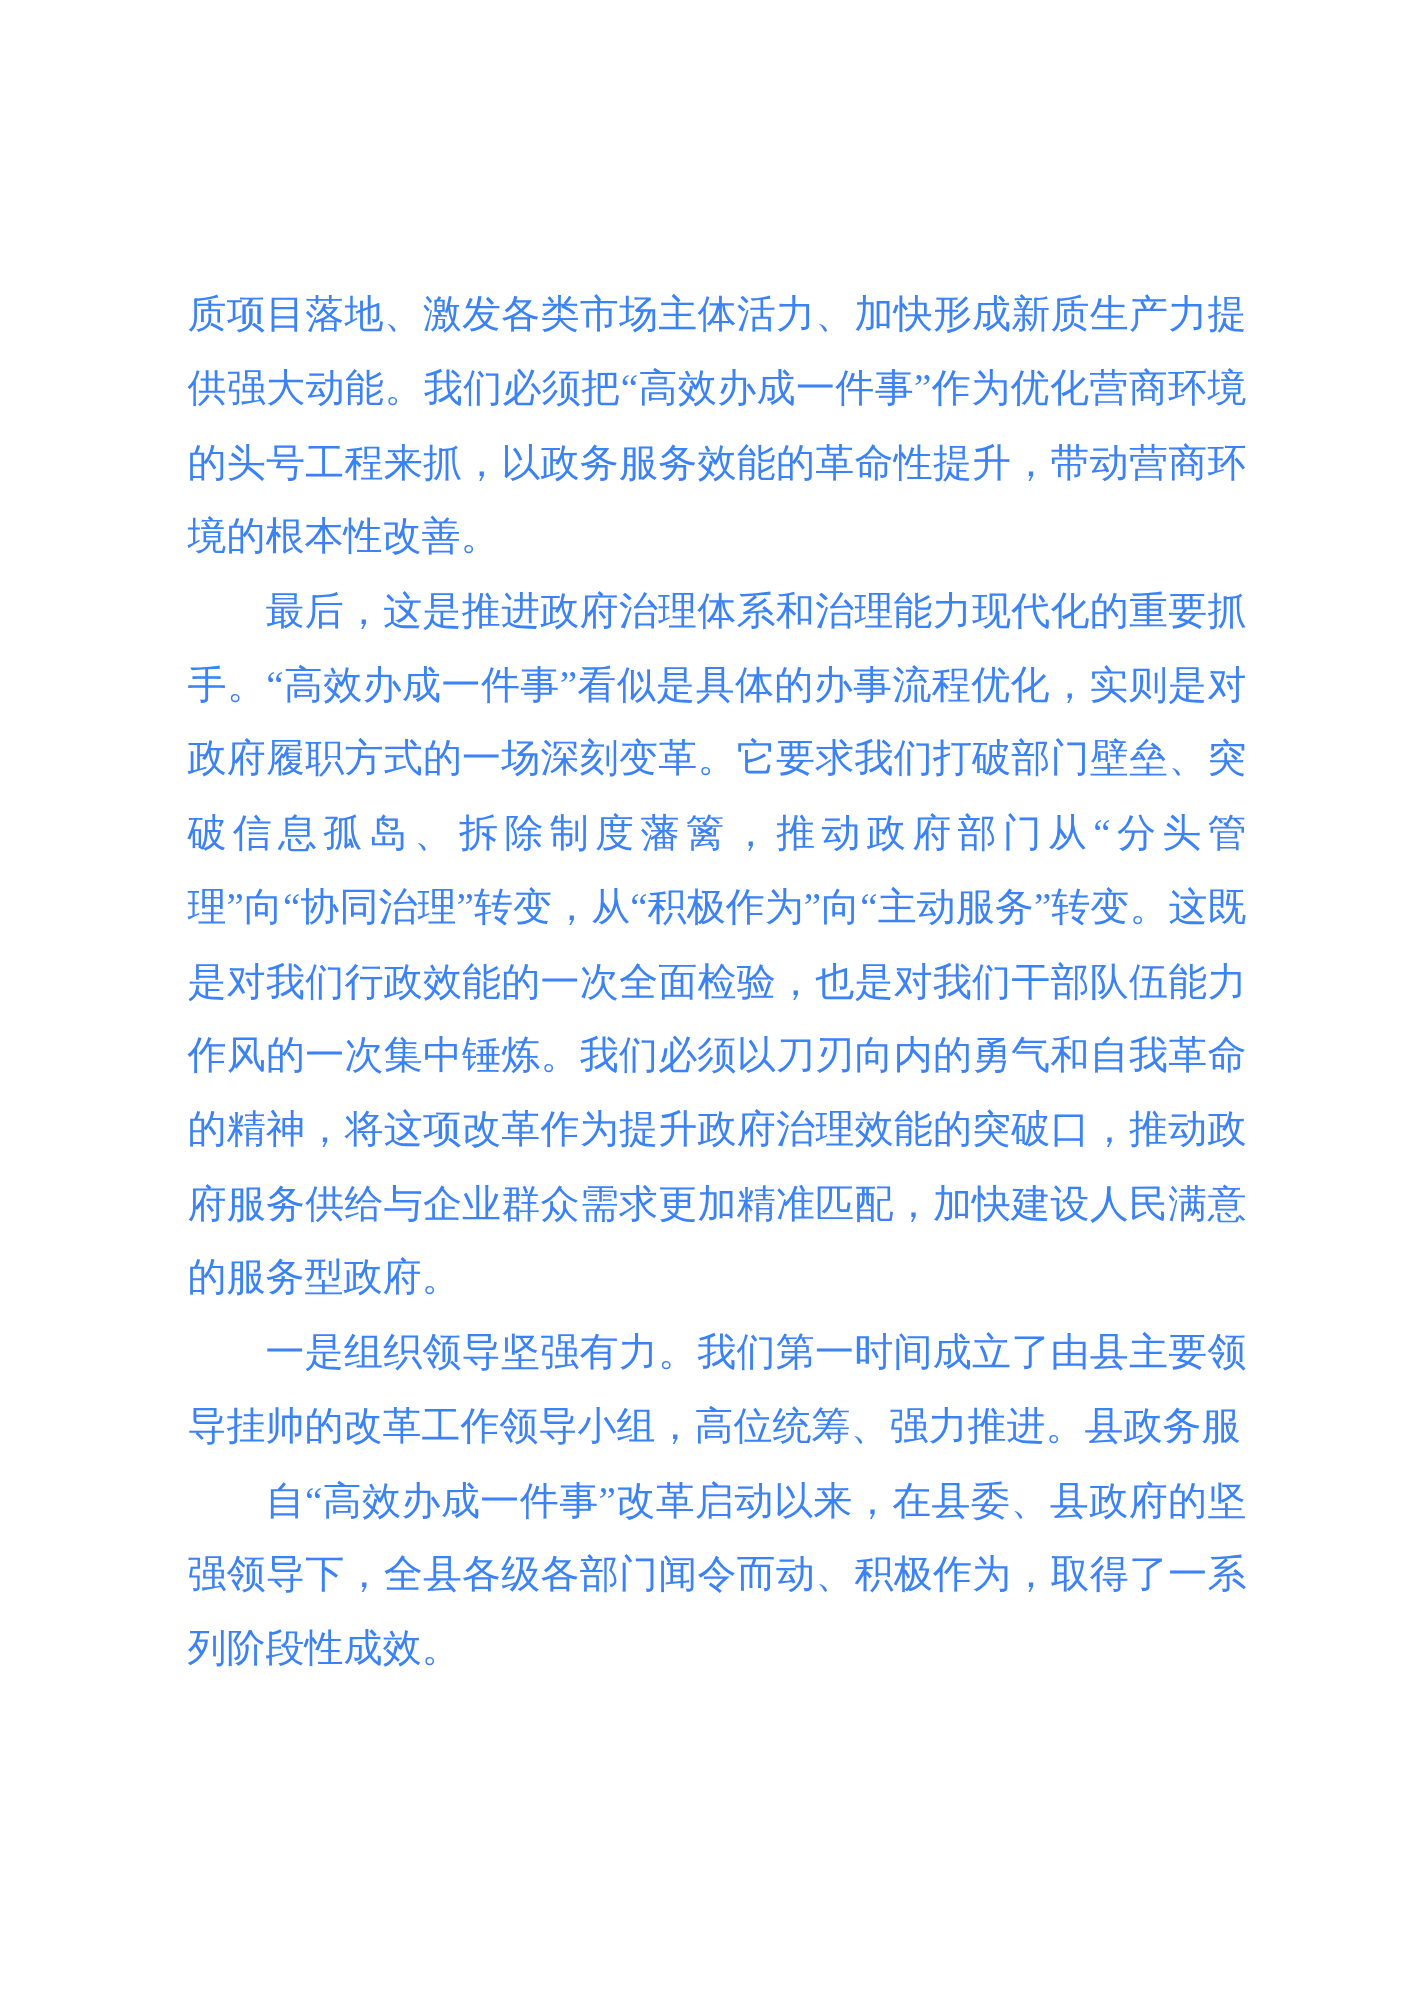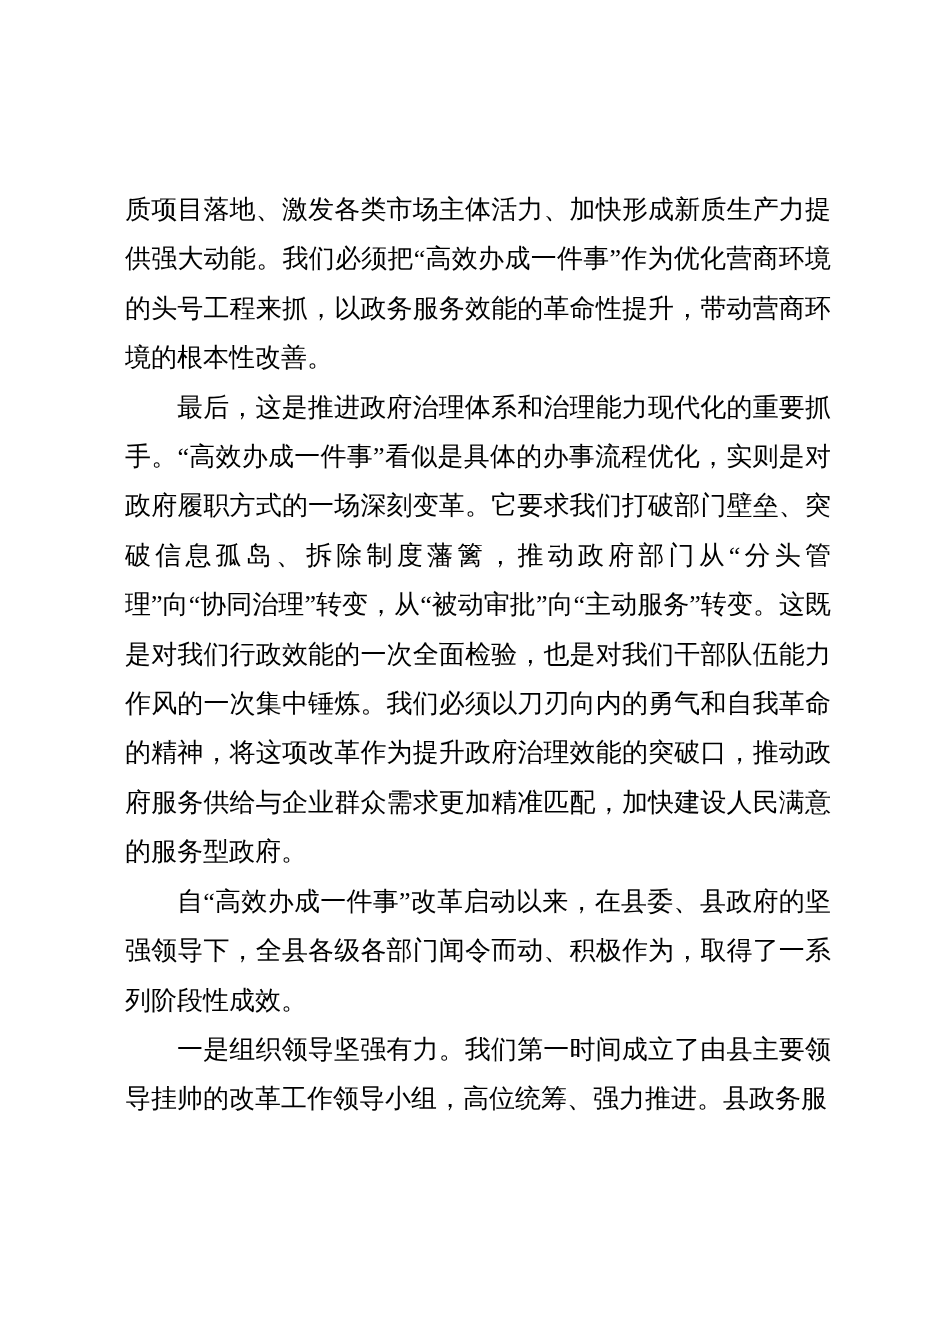--- a/index.html
+++ b/index.html
@@ -7,21 +7,21 @@
     padding: 0;
     background: #ffffff;
   }
   .page {
     position: relative;
     width: 950px;
     height: 1344px;
     background: #ffffff;
     overflow: hidden;
     font-family: "Liberation Serif", "DejaVu Serif", serif;
-    color: #000000;
+    color: #3b82f6;
   }
   .doc-content {
     position: absolute;
     left: 125px;
     top: 185px;
     width: 706px;
     font-size: 26px;
     line-height: 49.4px;
     text-align: justify;
     text-justify: inter-character;
@@ -45,17 +45,17 @@
     line-height: 49.4px;
     font-weight: bold;
   }
 </style>
 </head>
 <body>
 
 <div class="page">
   <div class="doc-content">
     <p class="para no-indent">质项目落地、激发各类市场主体活力、加快形成新质生产力提供强大动能。我们必须把“高效办成一件事”作为优化营商环境的头号工程来抓，以政务服务效能的革命性提升，带动营商环境的根本性改善。</p>
-    <p class="para">最后，这是推进政府治理体系和治理能力现代化的重要抓手。“高效办成一件事”看似是具体的办事流程优化，实则是对政府履职方式的一场深刻变革。它要求我们打破部门壁垒、突破信息孤岛、拆除制度藩篱，推动政府部门从“分头管理”向“协同治理”转变，从“被动审批”向“主动服务”转变。这既是对我们行政效能的一次全面检验，也是对我们干部队伍能力作风的一次集中锤炼。我们必须以刀刃向内的勇气和自我革命的精神，将这项改革作为提升政府治理效能的突破口，推动政府服务供给与企业群众需求更加精准匹配，加快建设人民满意的服务型政府。</p>
+    <p class="para">最后，这是推进政府治理体系和治理能力现代化的重要抓手。“高效办成一件事”看似是具体的办事流程优化，实则是对政府履职方式的一场深刻变革。它要求我们打破部门壁垒、突破信息孤岛、拆除制度藩篱，推动政府部门从“分头管理”向“协同治理”转变，从“积极作为”向“主动服务”转变。这既是对我们行政效能的一次全面检验，也是对我们干部队伍能力作风的一次集中锤炼。我们必须以刀刃向内的勇气和自我革命的精神，将这项改革作为提升政府治理效能的突破口，推动政府服务供给与企业群众需求更加精准匹配，加快建设人民满意的服务型政府。</p>
+    <p class="para">一是组织领导坚强有力。我们第一时间成立了由县主要领导挂帅的改革工作领导小组，高位统筹、强力推进。县政务服</p>
     <p class="para">自“高效办成一件事”改革启动以来，在县委、县政府的坚强领导下，全县各级各部门闻令而动、积极作为，取得了一系列阶段性成效。</p>
-    <p class="para">一是组织领导坚强有力。我们第一时间成立了由县主要领导挂帅的改革工作领导小组，高位统筹、强力推进。县政务服</p>
   </div>
 </div>
 
 </body></html>

